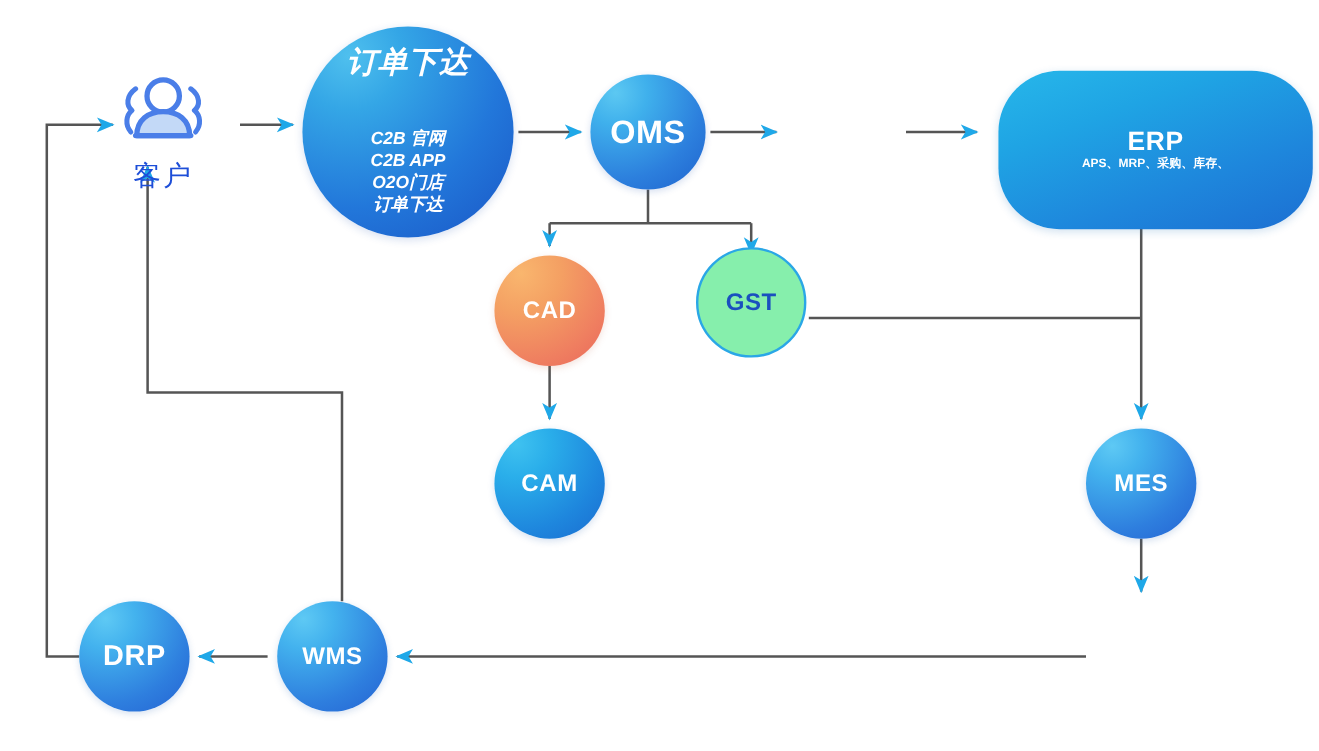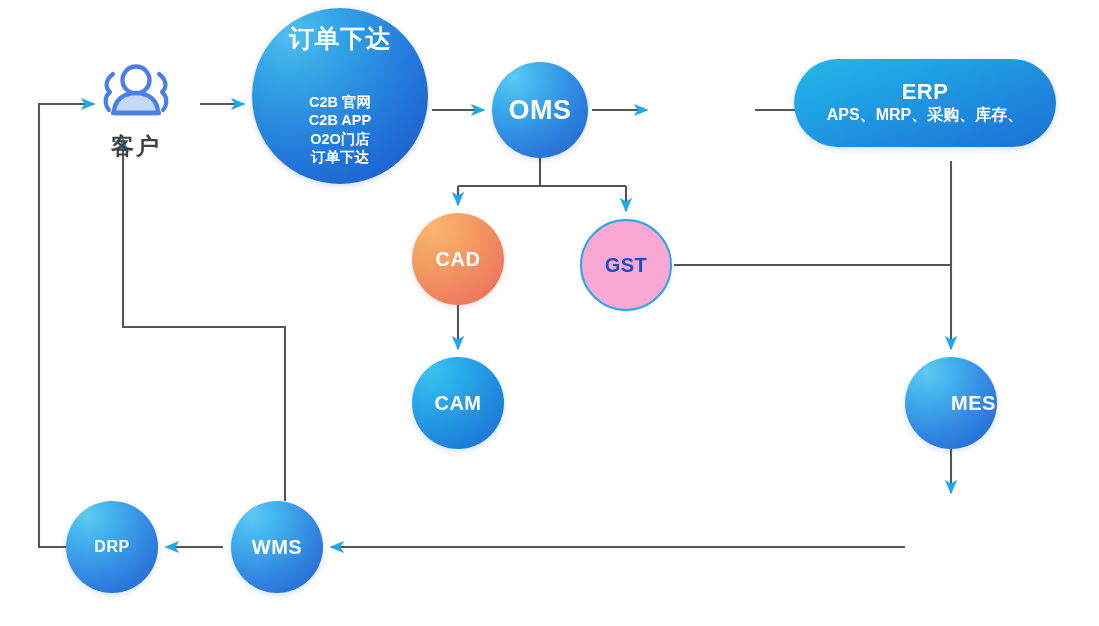--- a/index.html
+++ b/index.html
@@ -14,89 +14,89 @@
   .node{position:absolute;display:flex;flex-direction:column;
         align-items:center;justify-content:center;text-align:center;
         box-sizing:border-box;}
 
   .circle{border-radius:50%;}
 
   .node .lbl{color:#ffffff;font-weight:bold;line-height:1.05;letter-spacing:.5px;}
   .node .sub{color:#ffffff;font-weight:bold;line-height:1.28;}
 
   
-  #n-order{left:252px;top:8px;width:176px;height:176px;
+  #n-order{left:252px;top:22px;width:176px;height:176px;
     background:radial-gradient(circle at 22% 14%, #4FC0EE 0%, #34A6E6 22%, #2277DA 62%, #1A56C6 100%);
-    box-shadow:0 2px 7px rgba(30,80,170,.18);}
+    box-shadow:0 2px 7px rgba(30,80,170,.18);font-style:italic;}
   #n-order .lbl{font-size:25px;margin-bottom:5px;}
   #n-order .sub{font-size:14.5px;margin-top:36px;}
 
   
   #n-oms{left:492px;top:62px;width:96px;height:96px;
     background:radial-gradient(circle at 22% 16%, #5CC8F2 0%, #3FB0EC 24%, #2C7FDD 66%, #1F63CE 100%);
     box-shadow:0 2px 6px rgba(30,80,170,.18);}
   #n-oms .lbl{font-size:27px;}
 
   
   #n-pdm{left:655px;top:62px;width:96px;height:96px;
     background:radial-gradient(circle at 26% 14%, #F8B56A 0%, #F39C62 35%, #EE7B5F 72%, #E8625A 100%);
     box-shadow:0 2px 6px rgba(190,100,70,.18);}
   #n-pdm .lbl{font-size:21px;}
 
   
-  #n-erp{left:794px;top:59px;width:262px;height:88px;border-radius:51px;
+  #n-erp{left:832px;top:59px;width:262px;height:132px;border-radius:51px;
     background:linear-gradient(160deg,#27B7EA 0%,#1FA4E4 30%,#1E86DC 68%,#1C6FD2 100%);
     box-shadow:0 2px 7px rgba(30,110,180,.2);}
   #n-erp .lbl{font-size:22px;margin-bottom:2px;}
-  #n-erp .sub{font-size:16px;}
+  #n-erp .sub{font-size:10px;}
 
   
   #n-cad{left:412px;top:213px;width:92px;height:92px;
     background:radial-gradient(circle at 24% 16%, #F9B66E 0%, #F4A063 32%, #EF7E60 72%, #E9675B 100%);
     box-shadow:0 2px 6px rgba(190,100,70,.18);}
   #n-cad .lbl{font-size:20px;}
 
   
-  #n-gst{left:580px;top:219px;width:92px;height:92px;background:#f9a8d4;
+  #n-gst{left:580px;top:206px;width:92px;height:92px;background:#86efac;
     border:2.6px solid #2AA7E6;}
   #n-gst .lbl{color:#1A4FBF;font-size:20px;}
 
   
   #n-cam{left:412px;top:357px;width:92px;height:92px;
     background:radial-gradient(circle at 20% 14%, #3FC2F0 0%, #2AAEEA 26%, #1E86DD 68%, #1A6CD0 100%);
     box-shadow:0 2px 6px rgba(30,90,170,.18);}
   #n-cam .lbl{font-size:20px;}
 
   
   #n-mes{left:905px;top:357px;width:92px;height:92px;
     background:radial-gradient(circle at 24% 16%, #5EC9F4 0%, #43B2EE 24%, #2E7EDE 68%, #2462D2 100%);
     box-shadow:0 2px 6px rgba(30,90,170,.18);}
-  #n-mes .lbl{font-size:20px;padding-left:45px;}
+  #n-mes .lbl{font-size:20px;}
 
   
   #n-ups{left:905px;top:501px;width:92px;height:92px;
     background:radial-gradient(circle at 24% 16%, #5EC9F4 0%, #43B2EE 24%, #2E7EDE 68%, #2462D2 100%);
     box-shadow:0 2px 6px rgba(30,90,170,.18);}
   #n-ups .lbl{font-size:20px;}
 
   
   #n-wms{left:231px;top:501px;width:92px;height:92px;
     background:radial-gradient(circle at 24% 16%, #5EC9F4 0%, #43B2EE 24%, #2E7EDE 68%, #2462D2 100%);
     box-shadow:0 2px 6px rgba(30,90,170,.18);}
   #n-wms .lbl{font-size:20px;}
 
   
   #n-drp{left:66px;top:501px;width:92px;height:92px;
     background:radial-gradient(circle at 24% 16%, #5EC9F4 0%, #43B2EE 24%, #2E7EDE 68%, #2462D2 100%);
     box-shadow:0 2px 6px rgba(30,90,170,.18);}
-  #n-drp .lbl{font-size:16px;}
+  #n-drp .lbl{font-size:24px;}
 
   
   #n-customer{left:78px;top:52px;width:116px;height:118px;}
-  #n-customer .cust-label{color:#404040;font-size:23px;font-weight:bold;
+  #n-customer .cust-label{color:#1d4ed8;font-size:23px;font-weight:normal;
     letter-spacing:2px;margin-top:-2px;}
 </style>
 </head>
 <body>
 
 <div id="stage">
 
   <svg id="wires" viewBox="0 0 1099 626" xmlns="http://www.w3.org/2000/svg">
     <defs>
       <marker id="ah" viewBox="0 0 10 10" refX="9" refY="5" markerWidth="7" markerHeight="7" orient="auto-start-reverse">

